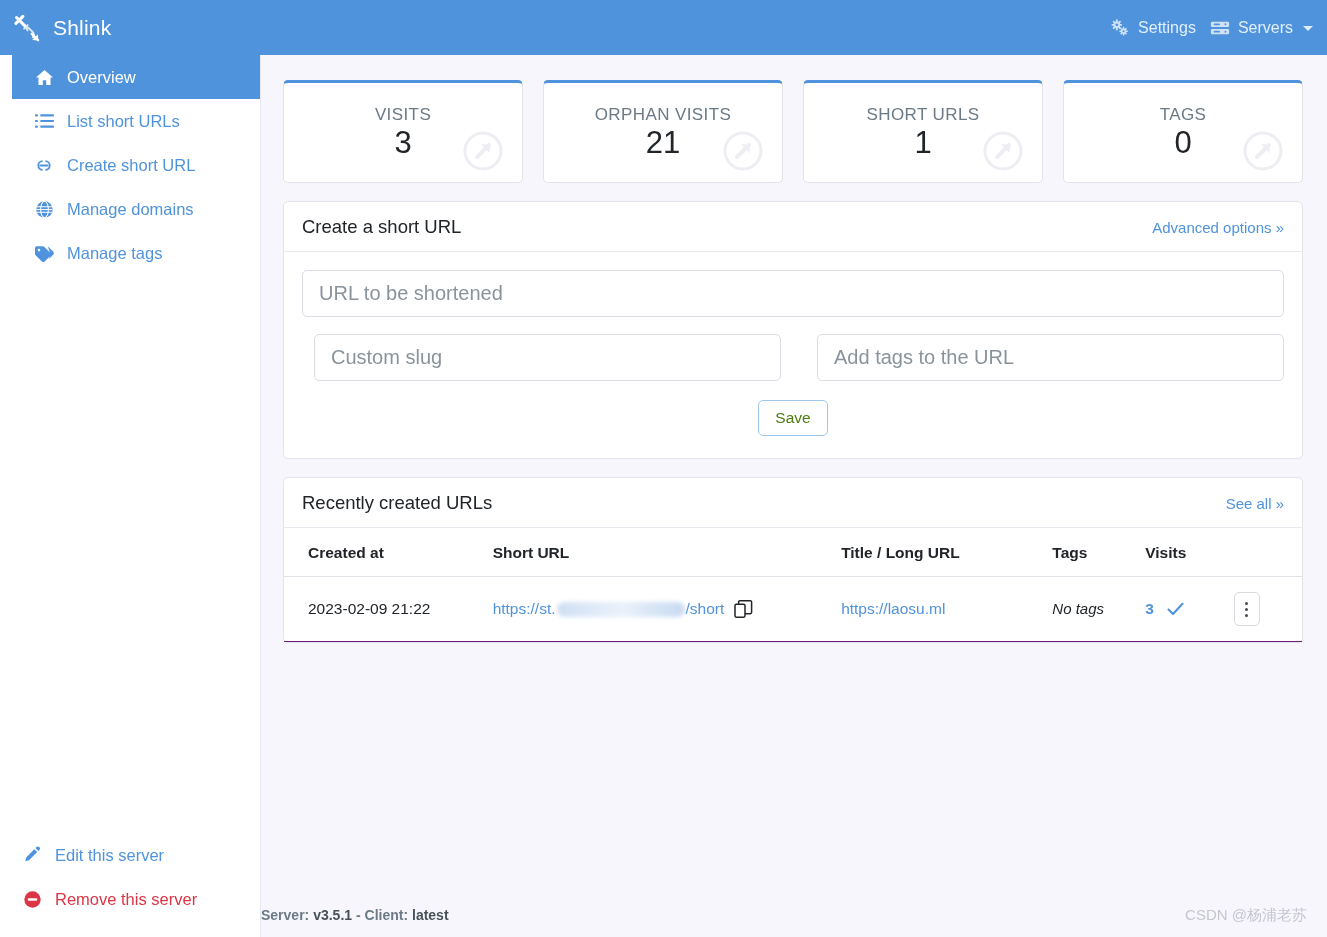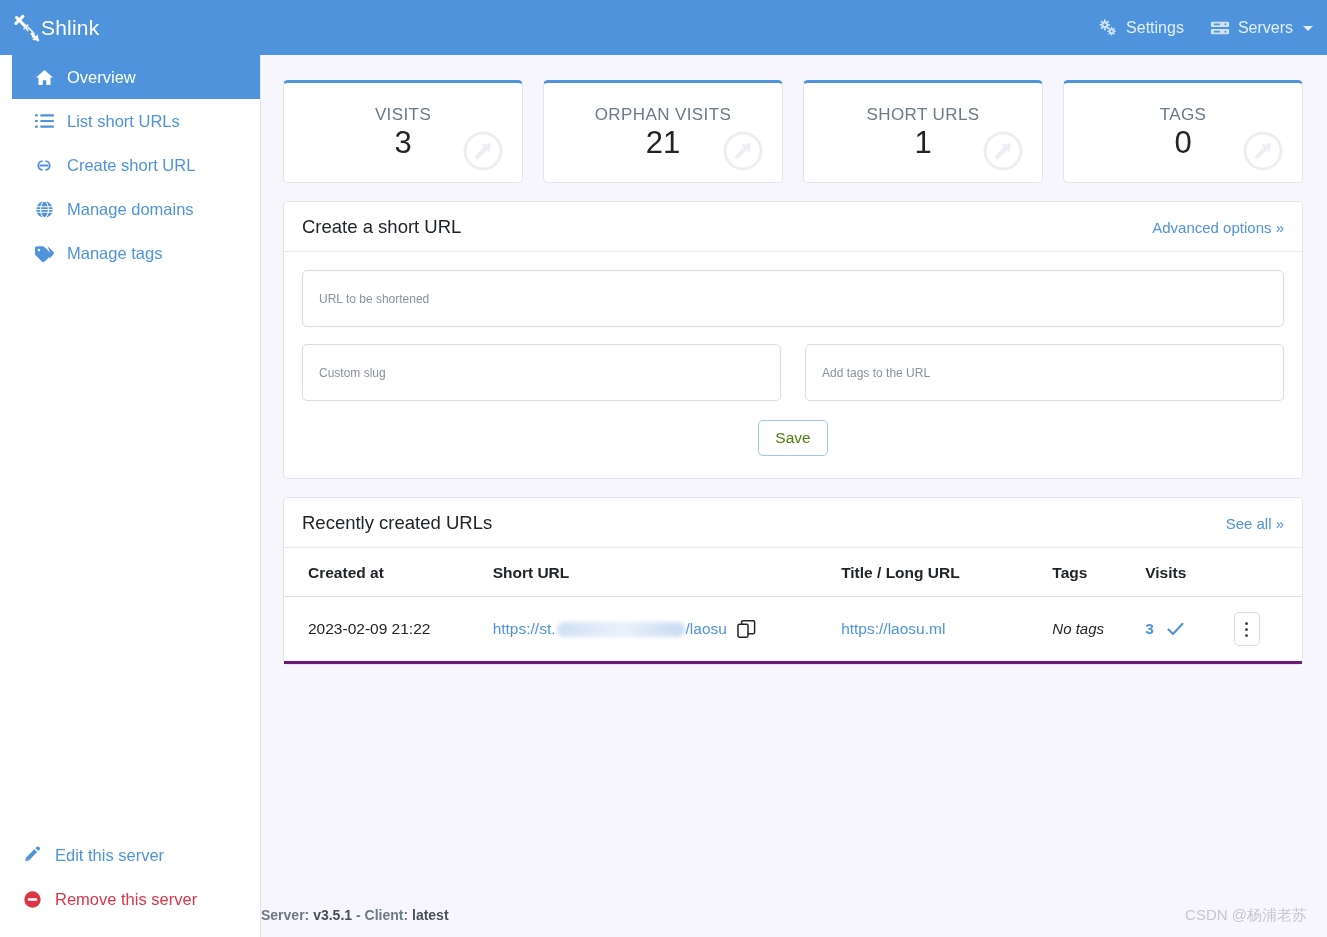--- a/index.html
+++ b/index.html
@@ -12,30 +12,30 @@
 
   
   #app-header {
     position: absolute; top: 0; left: 0;
     width: 1327px; height: 55px;
     background: #4f93dc;
     display: flex; align-items: center;
     z-index: 30;
   }
   .brand {
-    display: flex; align-items: center; 
+    display: flex; align-items: center; gap: 12px;
     margin-left: 13px;
     color: #fff;
     text-decoration: none;
   }
   .brand-icon { width: 28px; height: 28px; display: block; }
   .brand-title { font-size: 21px; color: #fff; letter-spacing: .2px; }
   .header-nav {
     margin-left: auto; margin-right: 14px;
-    display: flex; align-items: center; gap: 26px;
+    display: flex; align-items: center; gap: 14px;
   }
   .header-nav-item {
     display: flex; align-items: center; gap: 8px;
     color: #e2eefb; font-size: 16px;
     cursor: pointer;
   }
   .hn-icon { width: 20px; height: 18px; display: block; }
   .caret-down {
     width: 0; height: 0;
     border-left: 5px solid transparent;
@@ -115,30 +115,30 @@
     display: flex; align-items: center; justify-content: space-between;
     padding: 14px 18px 13px 18px;
     border-bottom: 1px solid #e9e9f0;
   }
   .panel-title { font-size: 18.5px; color: #212529; font-weight: normal; }
   .panel-link { font-size: 15px; color: #4f93dc; cursor: pointer; text-decoration: none; }
 
   
   .form-body { padding: 18px 18px 22px 18px; }
   .field {
-    width: 100%; height: 57px;
+    width: 100%; height: 47px;
     border: 1px solid #dcdce4; border-radius: 5px;
     padding: 0 16px;
-    font-size: 12px; color: #212529;
+    font-size: 20px; color: #212529;
     font-family: "Liberation Sans", sans-serif;
     background: #fff; outline: none;
   }
   .field::placeholder { color: #8a939c; }
   .field-row { display: flex; gap: 24px; margin-top: 17px; }
-  .field-row .field { flex: 1 1 0; }
+  .field-row .field { flex: 1 1 0; margin-left: 12px; }
   .save-row { display: flex; justify-content: center; margin-top: 19px; }
   .btn-save {
     background: #fff;
     border: 1px solid #9fc8ee;
     border-radius: 5px;
     color: #4d7c0f;
     font-size: 15.5px;
     padding: 8px 16px;
     cursor: pointer;
     font-family: "Liberation Sans", sans-serif;
@@ -149,21 +149,21 @@
   table.urls th {
     text-align: left;
     font-size: 15.5px; color: #212529; font-weight: bold;
     padding: 16px 8px 14px 8px;
     border-bottom: 1px solid #e2e2e9;
     white-space: nowrap;
   }
   table.urls td {
     font-size: 15.5px; color: #212529;
     padding: 15px 8px 15px 8px;
-    border-bottom: 3px solid #701a75;
+    border-bottom: 1px solid #701a75;
     vertical-align: middle;
     white-space: nowrap;
   }
   .col-created { padding-left: 24px !important; width: 190px; }
   .col-short   { width: 330px; }
   .col-title   { width: 200px; }
   .col-tags    { width: 88px; }
   .col-visits  { width: 84px; }
   .col-menu    { width: 72px; }
   a.link { color: #4f93dc; text-decoration: none; cursor: pointer; }
@@ -426,21 +426,21 @@
           <th class="col-tags">Tags</th>
           <th class="col-visits">Visits</th>
           <th class="col-menu"></th>
         </tr>
       </thead>
       <tbody>
         <tr>
           <td class="col-created">2023-02-09 21:22</td>
           <td class="col-short">
             <span class="short-url-cell">
-              <a class="link"><span>https://st.</span><span class="redacted"></span><span>/laosu</span></a>
+              <a class="link"><span>https://st.</span><span class="redacted"></span><span>/short</span></a>
               <span>
                 <svg class="copy-icon" width="19" height="20" viewBox="0 0 19 20" fill="none" stroke="#212529" stroke-width="1.5">
                   <rect x="1" y="5.2" width="10" height="13" rx="1.4"></rect>
                   <path d="M4.6 5.2V3.1a1.4 1.4 0 0 1 1.4-1.4h10.2a1.4 1.4 0 0 1 1.4 1.4v10.2a1.4 1.4 0 0 1-1.4 1.4H11"></path>
                 </svg>
               </span>
             </span>
           </td>
           <td class="col-title">
             <a class="link">https://laosu.ml</a>

